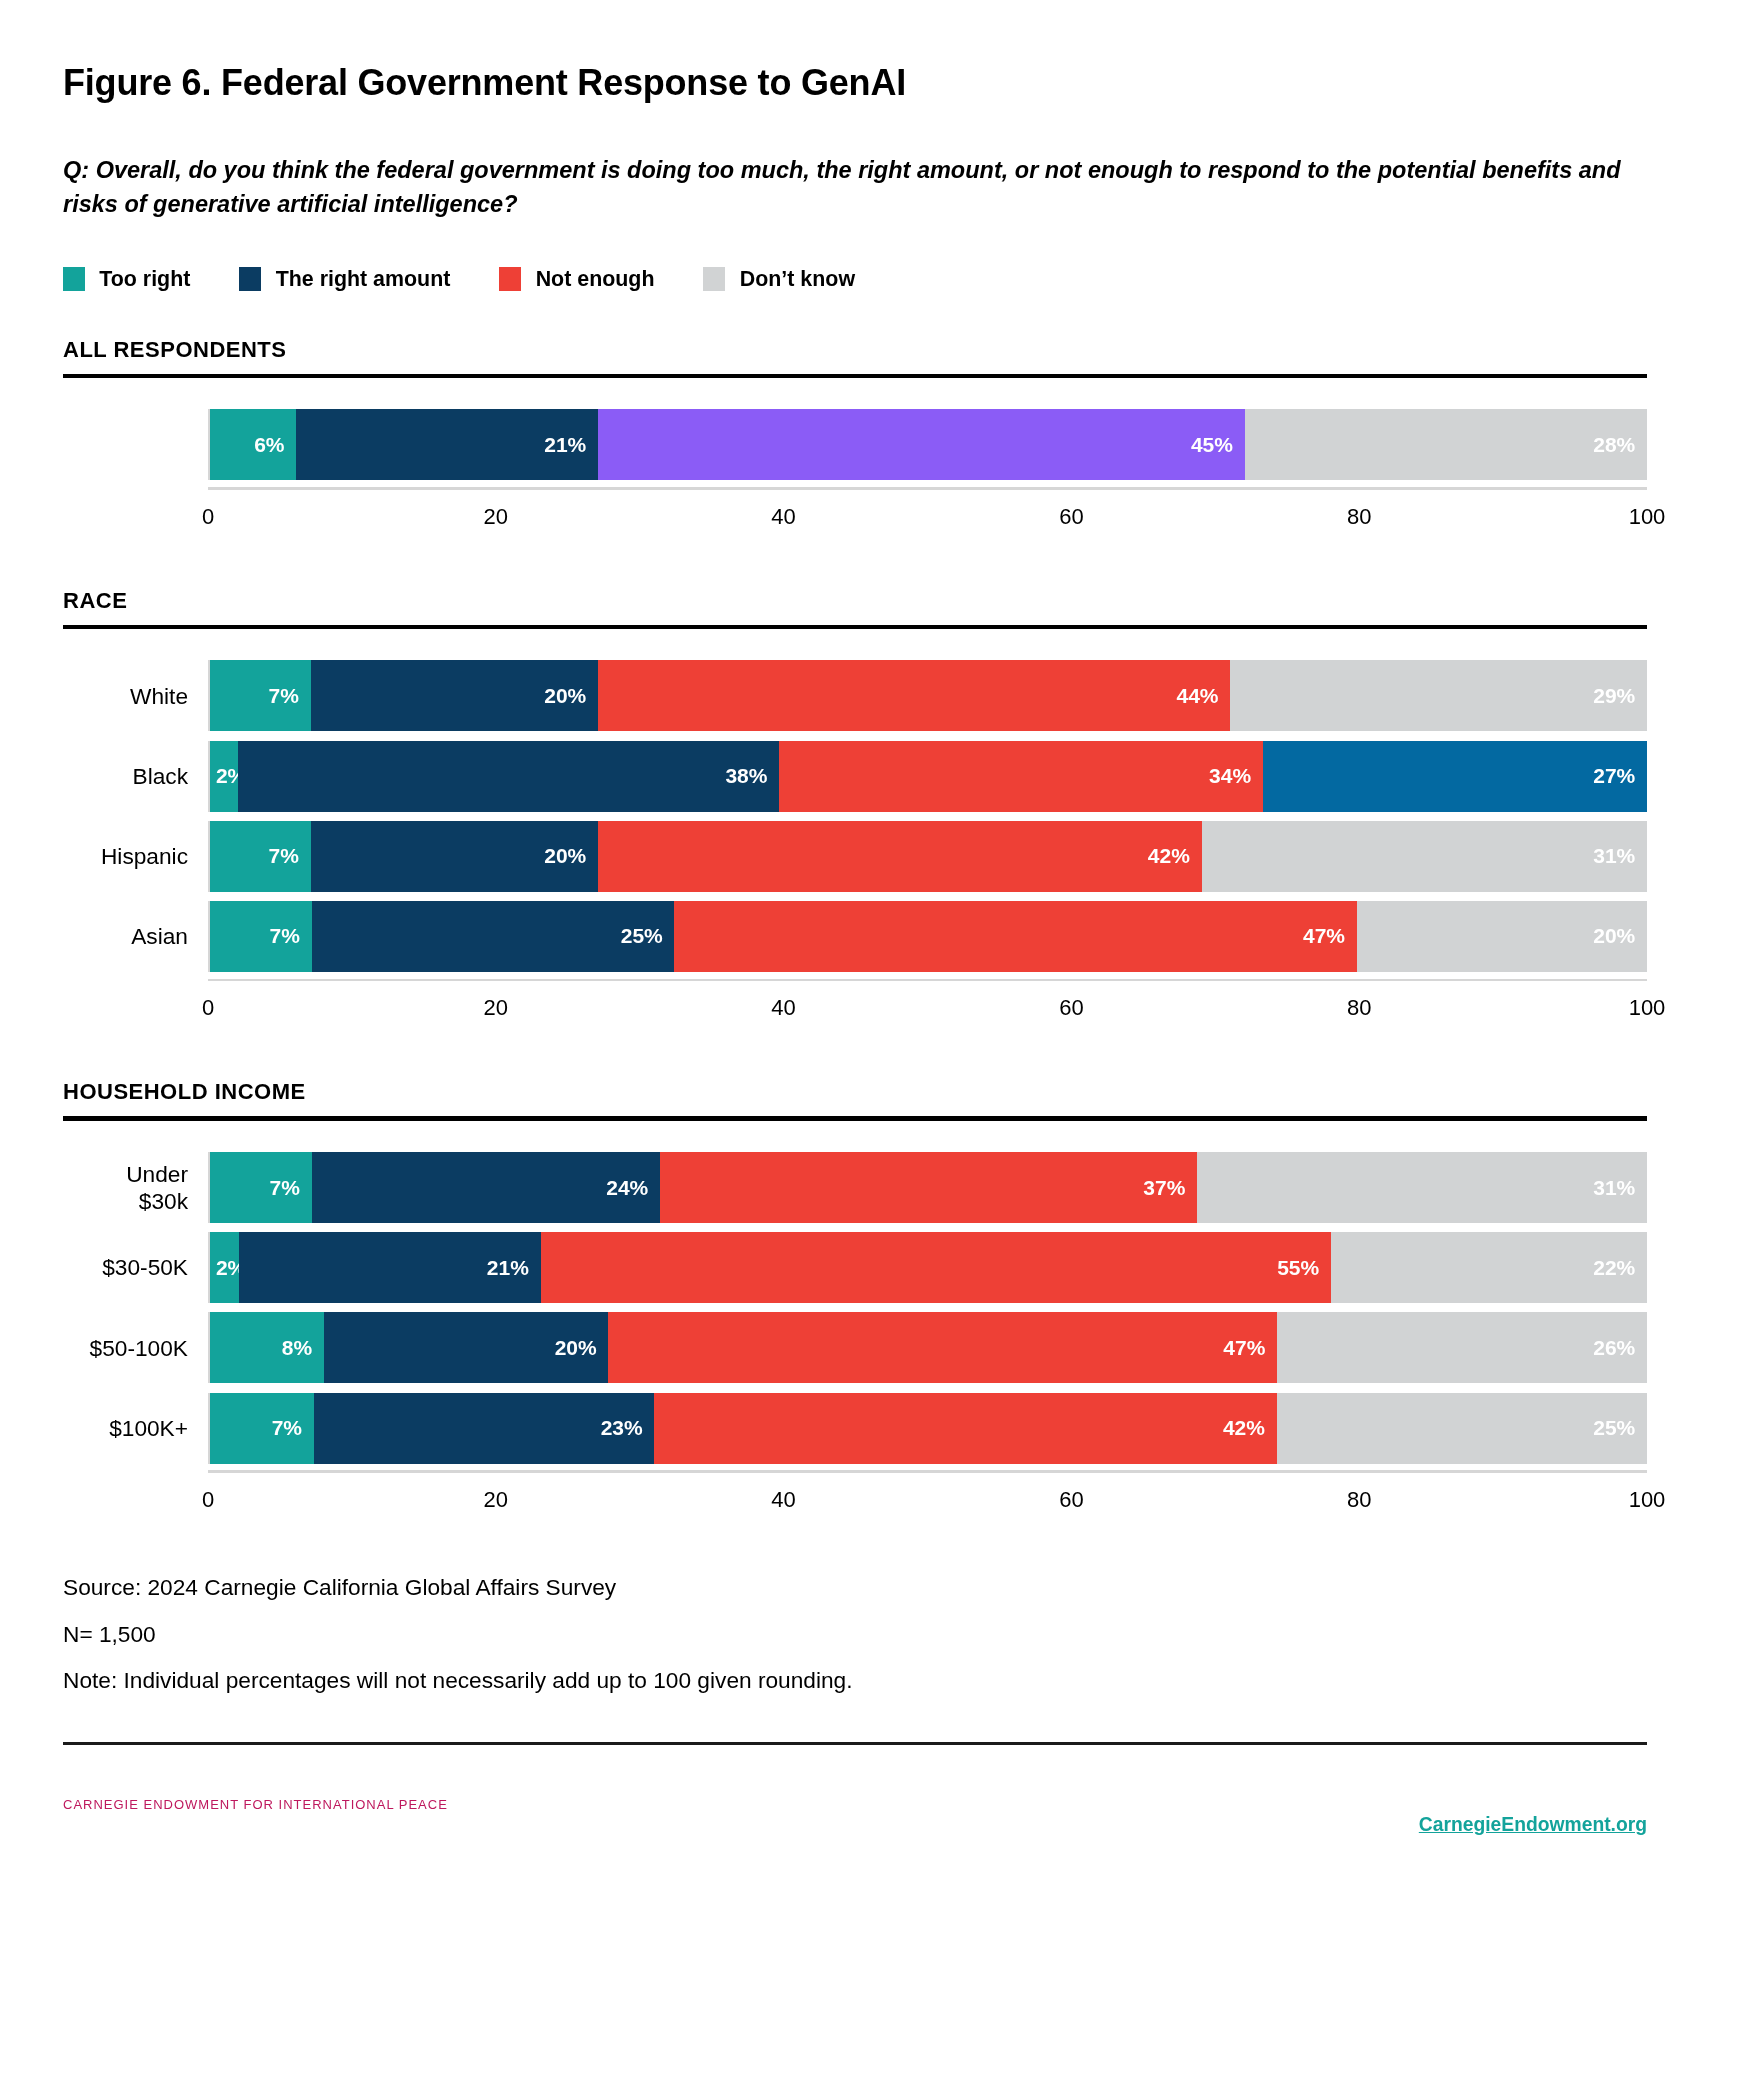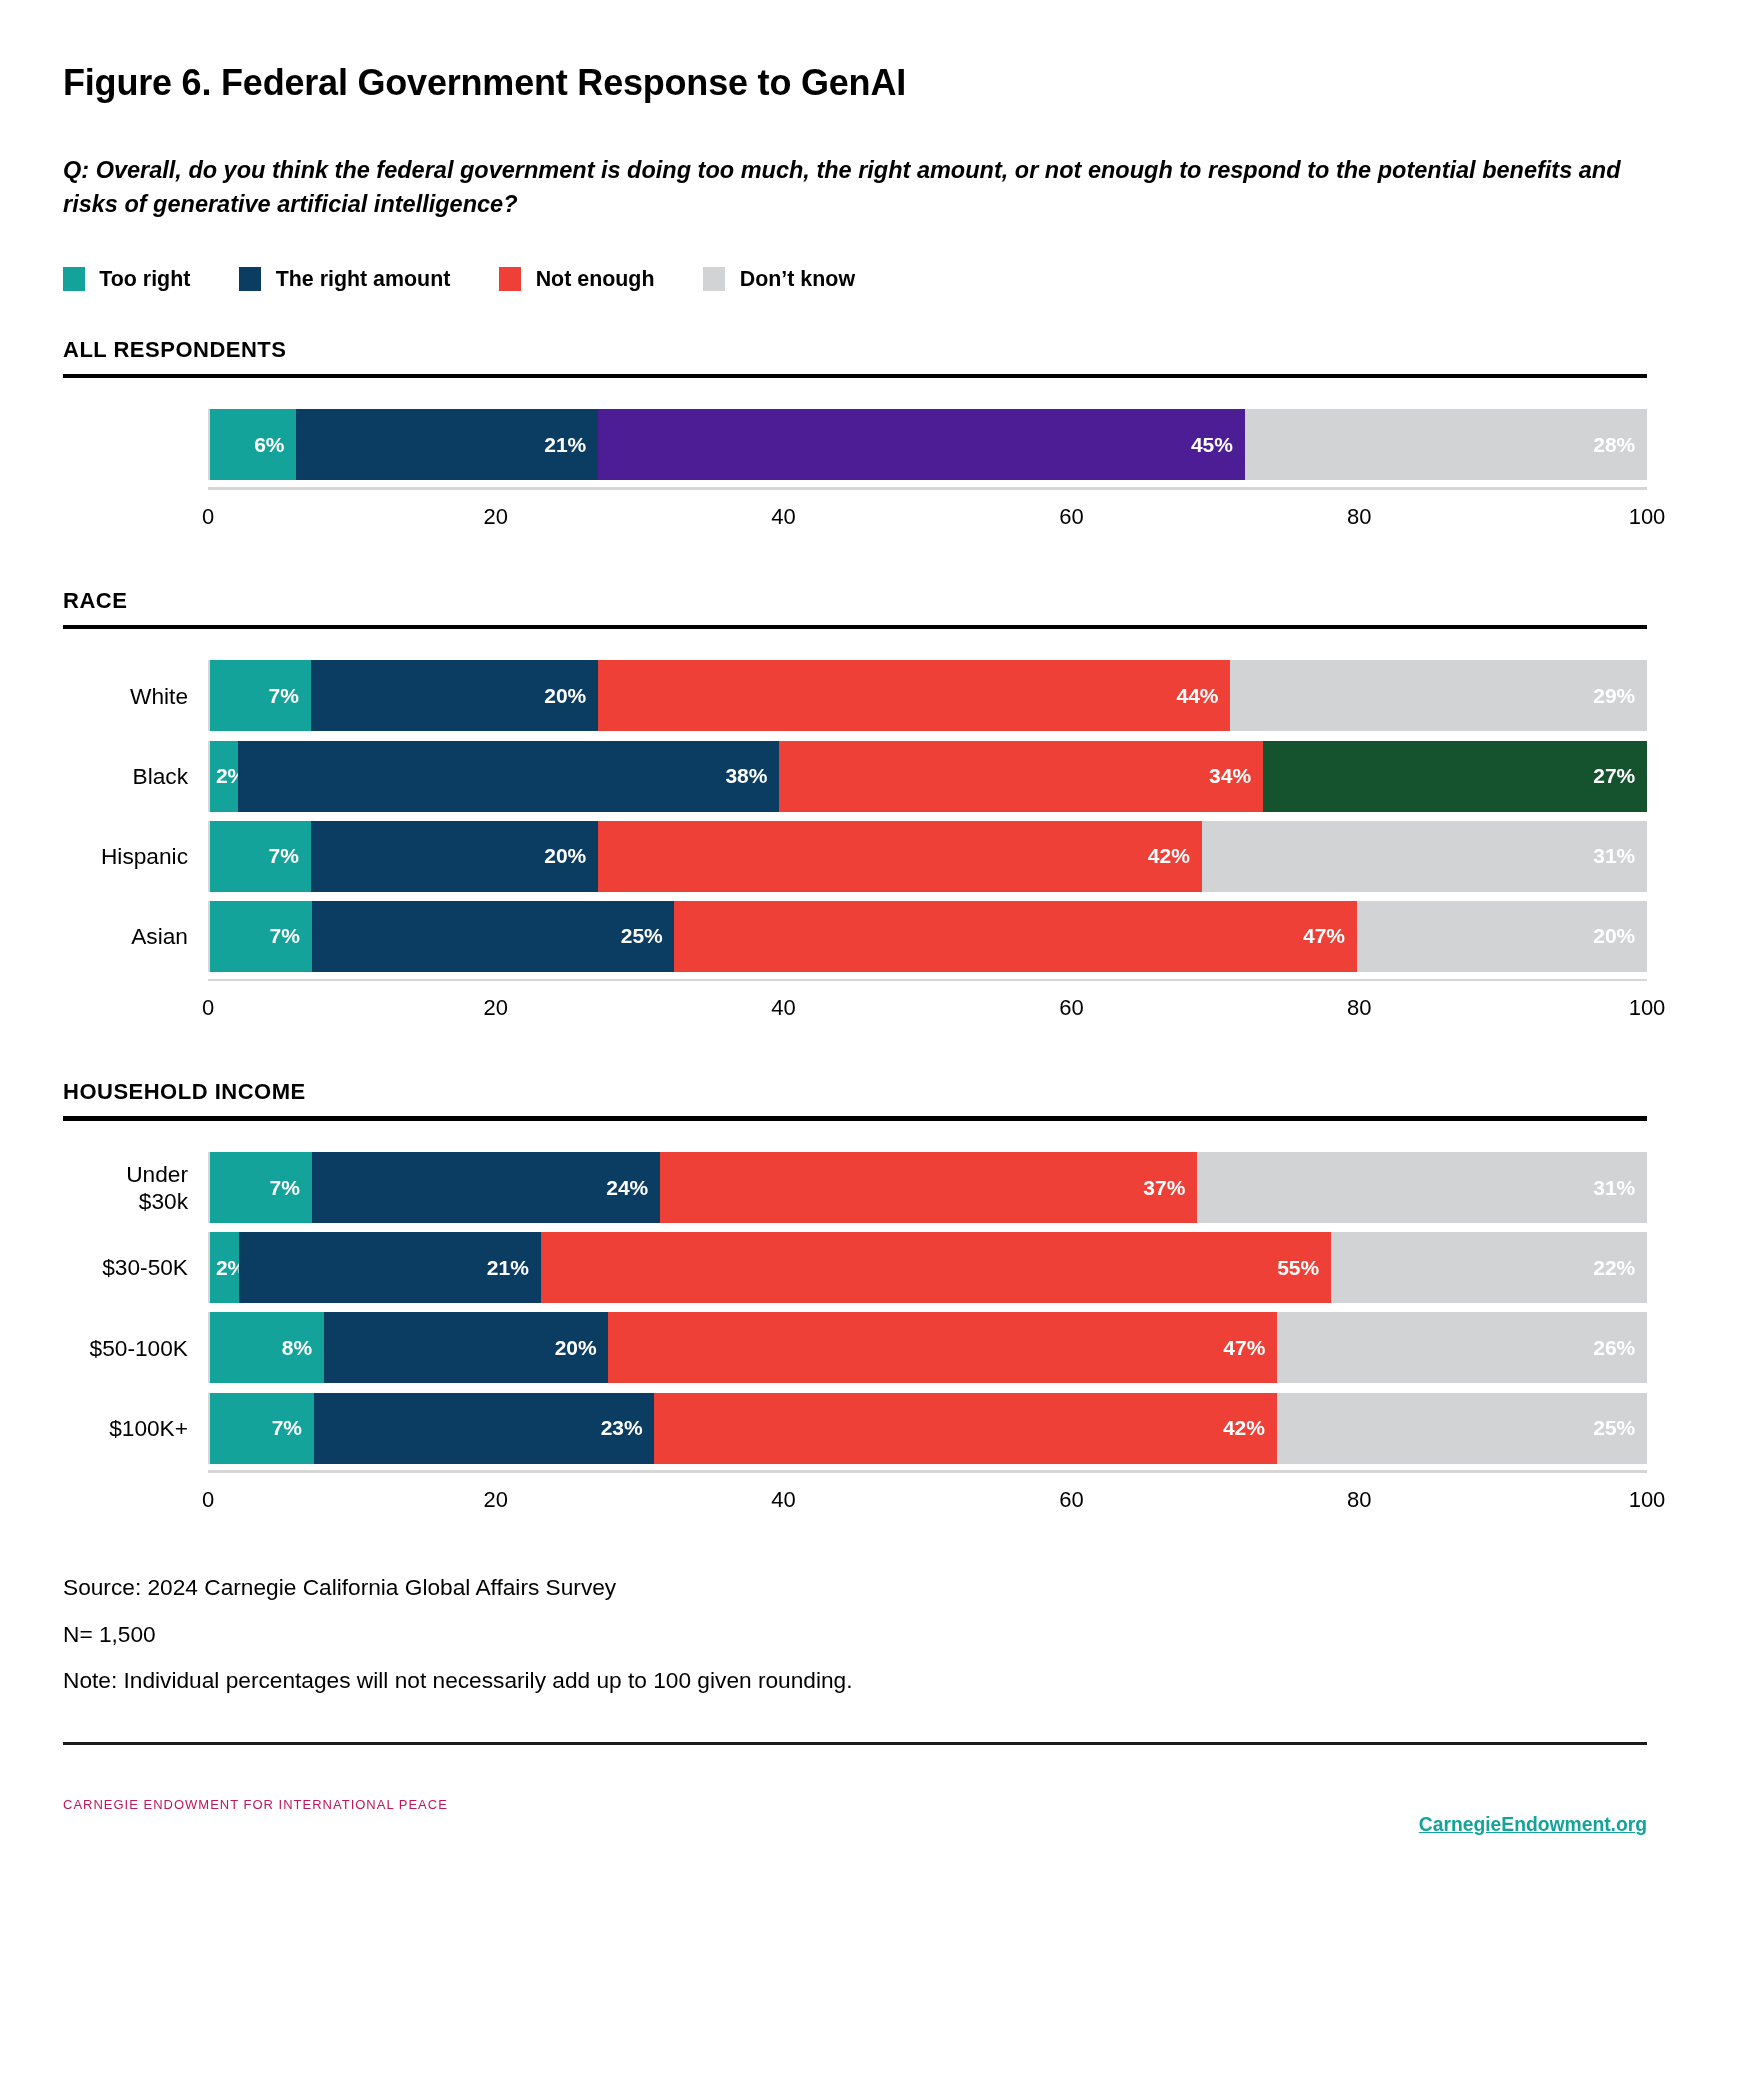--- a/index.html
+++ b/index.html
@@ -229,21 +229,21 @@
           <div class="row">
             <div class="cat-label"></div>
             <div class="bar-area">
               <div class="bar">
                 <div class="seg" style="width: 6%; background: rgb(19, 163, 155);">
                   <span class="seg-label">6%</span>
                 </div>
                 <div class="seg" style="width: 21%; background: rgb(11, 60, 98);">
                   <span class="seg-label">21%</span>
                 </div>
-                <div class="seg" style="width: 45%; background: #4c1d95;">
+                <div class="seg" style="width: 45%; background: #8b5cf6;">
                   <span class="seg-label">45%</span>
                 </div>
                 <div class="seg" style="width: 28%; background: rgb(209, 211, 212); padding-left: 41px;">
                   <span class="seg-label">28%</span>
                 </div>
               </div>
             </div>
           </div>
           <div class="axis-wrap">
             <div class="axis-line"></div>
@@ -287,21 +287,21 @@
               <div class="bar">
                 <div class="seg narrow" style="width: 1.9802%; background: rgb(19, 163, 155);">
                   <span class="seg-label">2%</span>
                 </div>
                 <div class="seg" style="width: 37.6238%; background: rgb(11, 60, 98);">
                   <span class="seg-label">38%</span>
                 </div>
                 <div class="seg" style="width: 33.6634%; background: rgb(238, 64, 54);">
                   <span class="seg-label">34%</span>
                 </div>
-                <div class="seg" style="width: 26.7327%; background: #14532d;">
+                <div class="seg" style="width: 26.7327%; background: #0369a1;">
                   <span class="seg-label">27%</span>
                 </div>
               </div>
             </div>
           </div>
           <div class="row">
             <div class="cat-label">Hispanic</div>
             <div class="bar-area">
               <div class="bar">
                 <div class="seg" style="width: 7%; background: rgb(19, 163, 155);">

